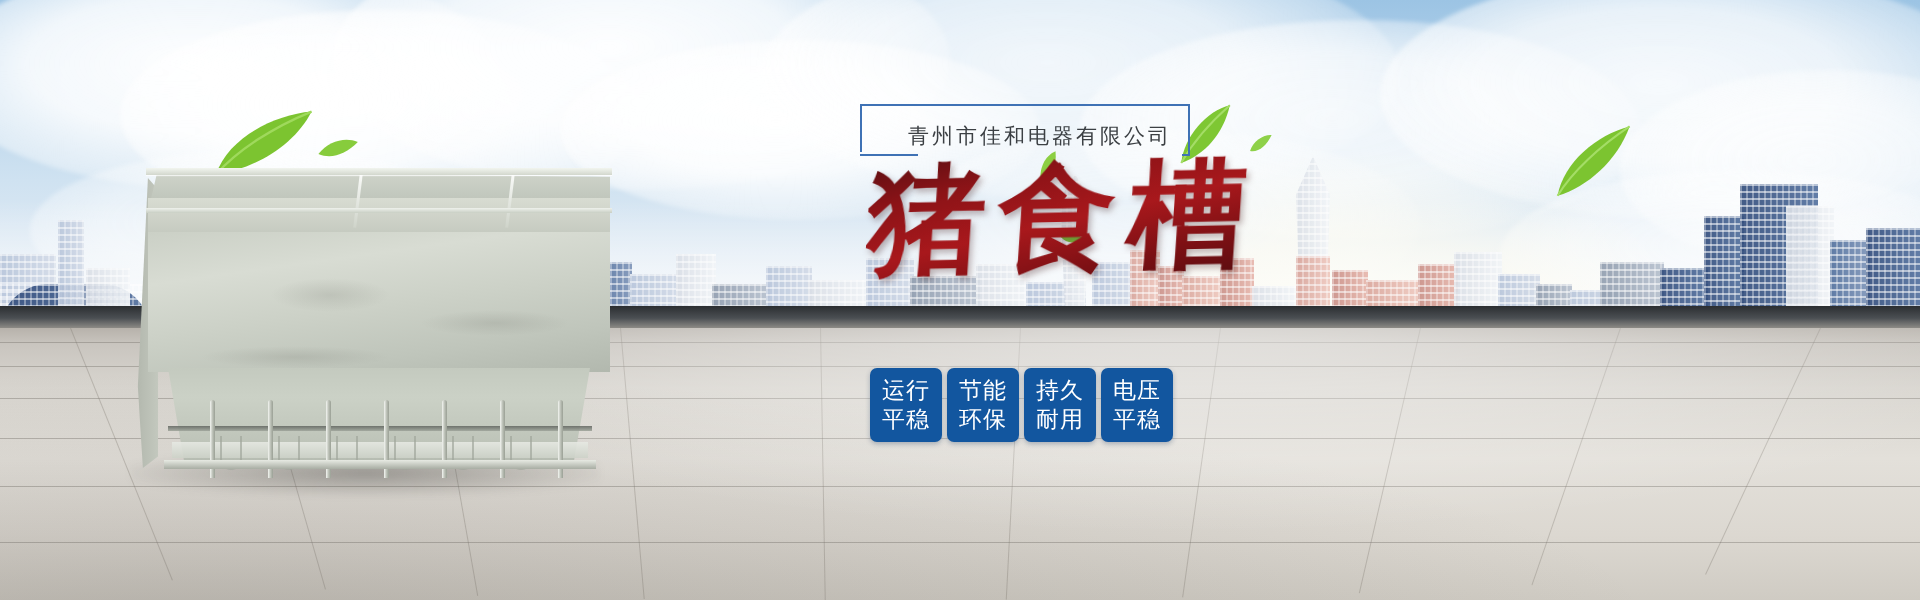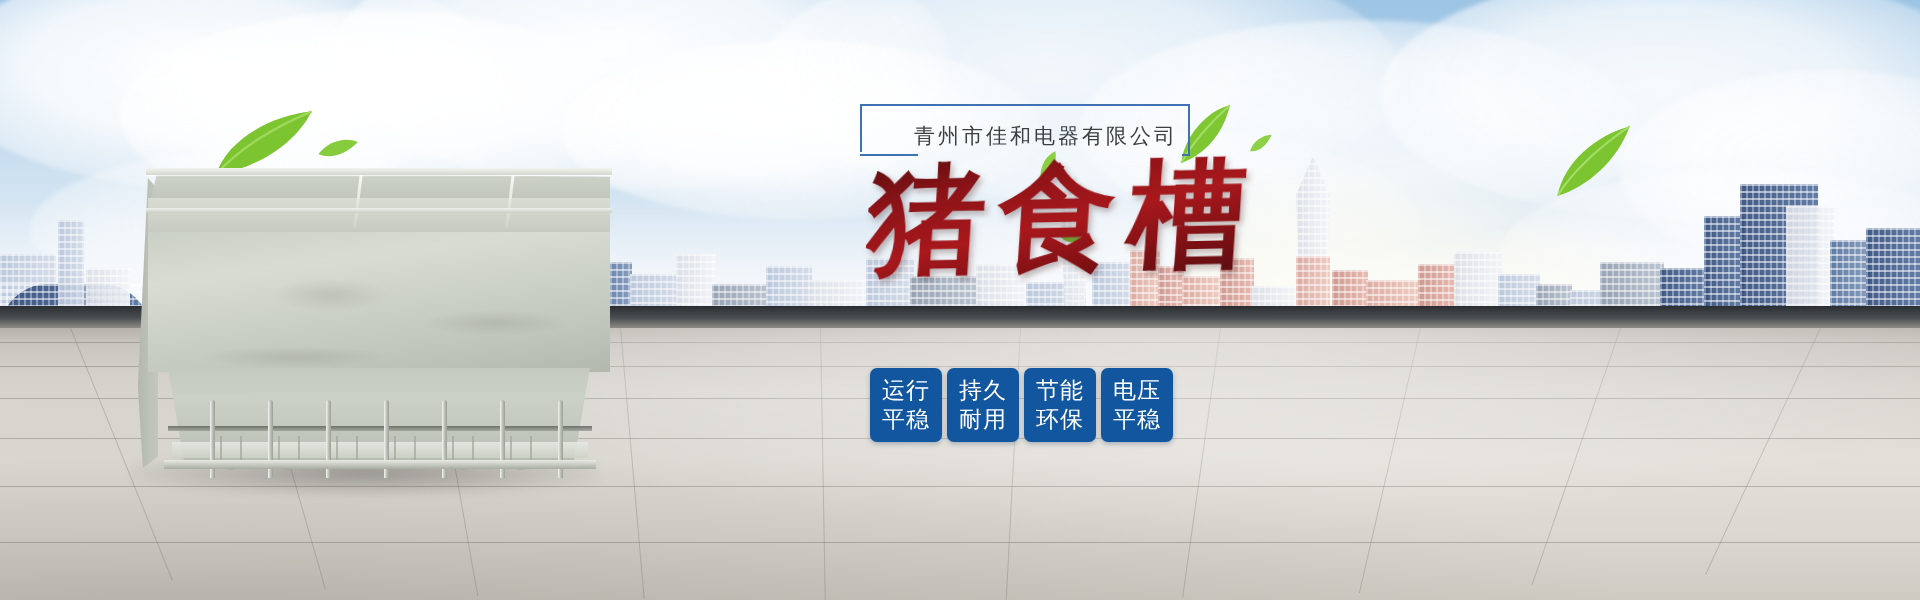--- a/index.html
+++ b/index.html
@@ -183,21 +183,21 @@
     position:absolute; left:160px; top:4px; width:330px; height:52px;
   }
   .framebox i { position:absolute; background:#3f72b5; }
   .fb-top   { left:0;    top:0;   width:330px; height:2px; }
   .fb-right { right:0;   top:0;   width:2px;  height:52px; }
   .fb-left  { left:0;    top:0;   width:2px;  height:48px; }
   .fb-botl  { left:0;    bottom:0;width:58px; height:2px; }
   .fb-botr  { right:0;   bottom:0;width:8px;  height:2px; }
 
   .company {
-    position:absolute; left:214px; top:22px;
+    position:absolute; left:208px; top:22px;
     font-size:21px; letter-spacing:3px; color:#3c4044;
     white-space:nowrap;
   }
 
   .bigtitle {
     position:absolute; left:168px; top:58px;
     font-family:"DejaVu Serif","Liberation Serif",serif;
     font-size:118px; font-weight:700; line-height:1;
     letter-spacing:12px; white-space:nowrap;
     color:#8f1418;
@@ -491,26 +491,26 @@
 
     <div class="bigtitle">猪食槽</div>
 
 
     <div class="badges">
       <div class="badge">
         <span>运行</span>
         <span>平稳</span>
       </div>
       <div class="badge">
+        <span>节能</span>
+        <span>环保</span>
+      </div>
+      <div class="badge">
         <span>持久</span>
         <span>耐用</span>
-      </div>
-      <div class="badge">
-        <span>节能</span>
-        <span>环保</span>
       </div>
       <div class="badge">
         <span>电压</span>
         <span>平稳</span>
       </div>
     </div>
 
   </div>
 </div>
 

